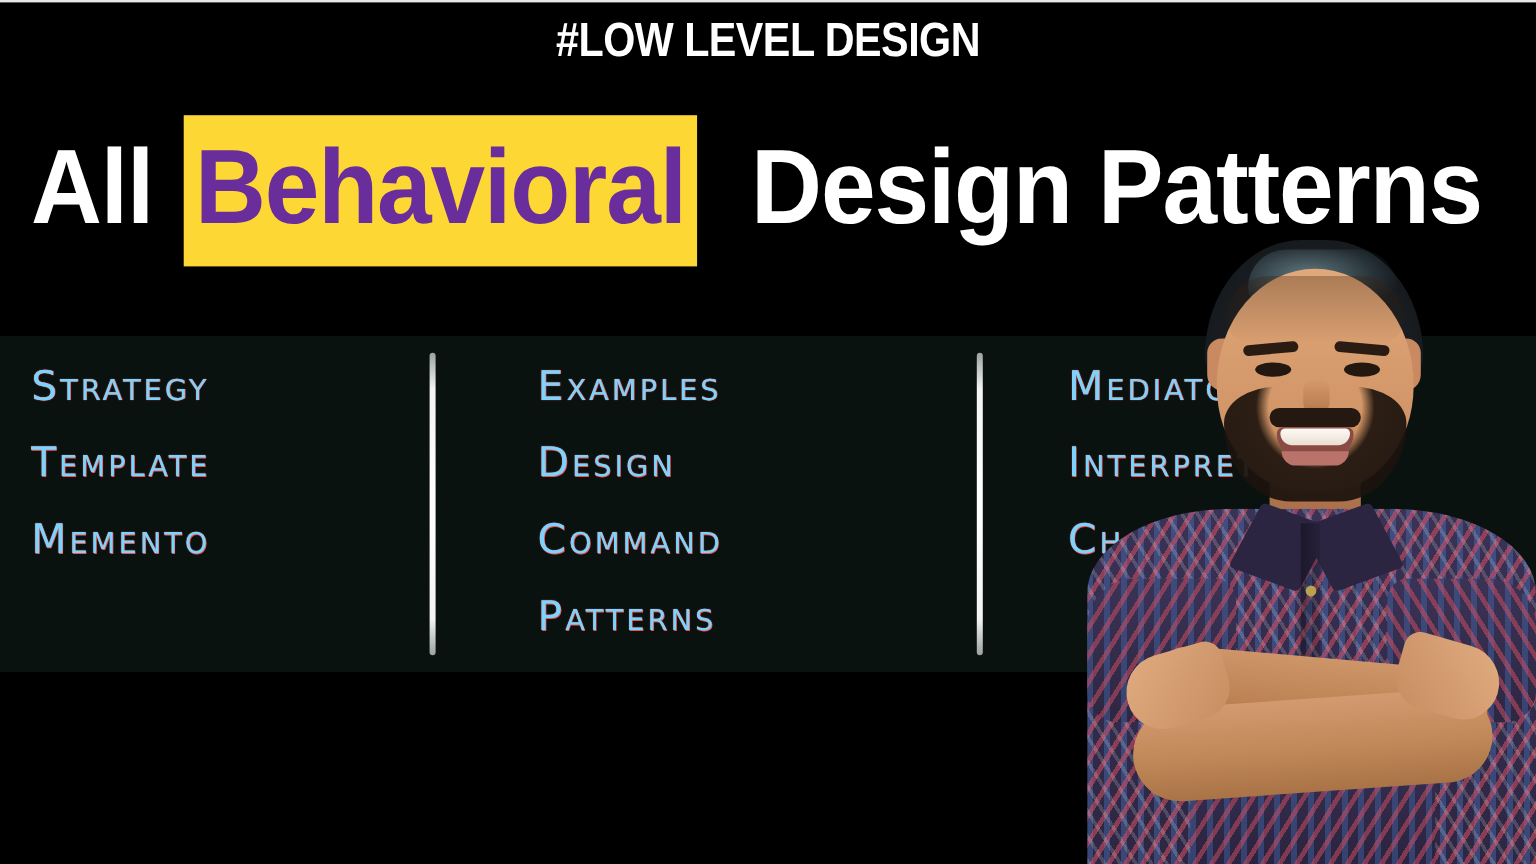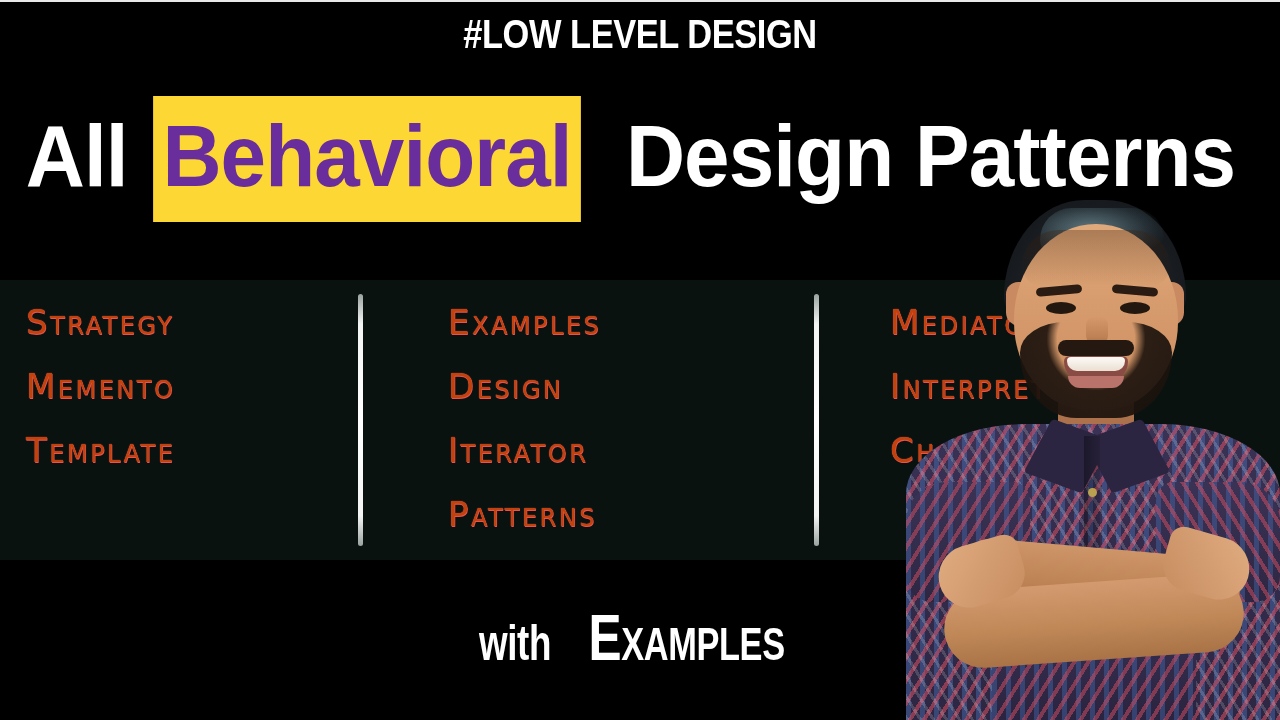--- a/index.html
+++ b/index.html
@@ -72,21 +72,21 @@
     position:absolute; left:0; top:0; width:1280px; height:280px;
   }
   .pcol{
     position:absolute; top:10px; height:260px;
   }
   .pcol-1{ left:26px;  width:300px; }
   .pcol-2{ left:448px; width:330px; }
   .pcol-3{ left:890px; width:380px; }
 
   .pitem{
-    color:#c2410c;
+    color:#7dd3fc;
     font-family:"DejaVu Sans", sans-serif;
     font-weight:normal;
     font-size:34px;
     font-variant:small-caps;
     letter-spacing:2.5px;
     line-height:64px;
     white-space:nowrap;
     text-shadow:0 0 1px #F2696A, 0.5px 0.5px 0 #e8504f;
   }
 
@@ -315,30 +315,30 @@
 
   <div class="headline">
     <span class="hl-word">All</span><span class="hl-highlight">Behavioral</span><span class="hl-word">Design Patterns</span>
   </div>
 
   <div class="panel">
     <div class="panel-cols">
 
       <div class="pcol pcol-1">
         <div class="pitem">Strategy</div>
+        <div class="pitem">Template</div>
         <div class="pitem">Memento</div>
-        <div class="pitem">Template</div>
       </div>
 
       <div class="divider divider-1"></div>
 
       <div class="pcol pcol-2">
         <div class="pitem">Examples</div>
         <div class="pitem">Design</div>
-        <div class="pitem">Iterator</div>
+        <div class="pitem">Command</div>
         <div class="pitem">Patterns</div>
       </div>
 
       <div class="divider divider-2"></div>
 
       <div class="pcol pcol-3">
         <div class="pitem">Mediator</div>
         <div class="pitem">Interpreter</div>
         <div class="pitem">Chain of Resp.</div>
       </div>
@@ -375,17 +375,14 @@
     <div class="pr-layer pr-btn b4"></div>
     <div class="pr-layer pr-torso-lower"></div>
     <div class="pr-layer pr-sleeve-l"></div>
     <div class="pr-layer pr-sleeve-r"></div>
     <div class="pr-layer pr-arm-upper"></div>
     <div class="pr-layer pr-arm-lower"></div>
     <div class="pr-layer pr-hand-l"></div>
     <div class="pr-layer pr-hand-r"></div>
   </div>
 
-  <div class="caption">
-    <span class="cap-a">with</span><span class="cap-b">Examples</span>
-  </div>
 
 </div>
 
 </body></html>

